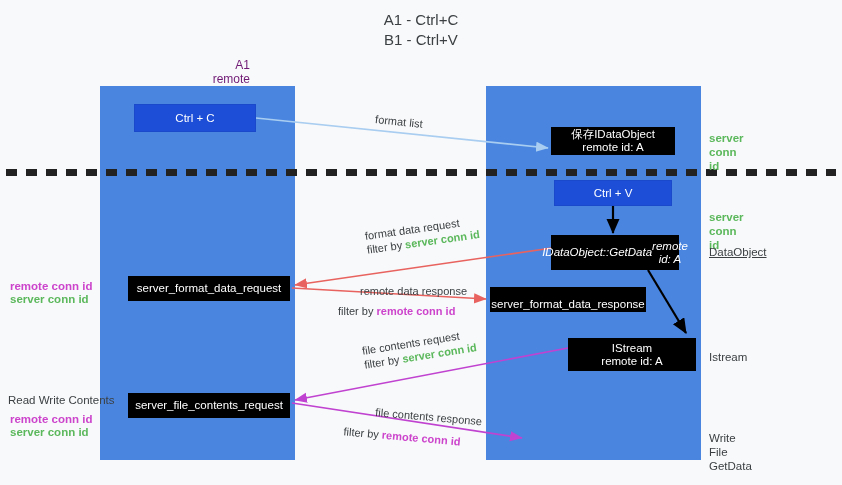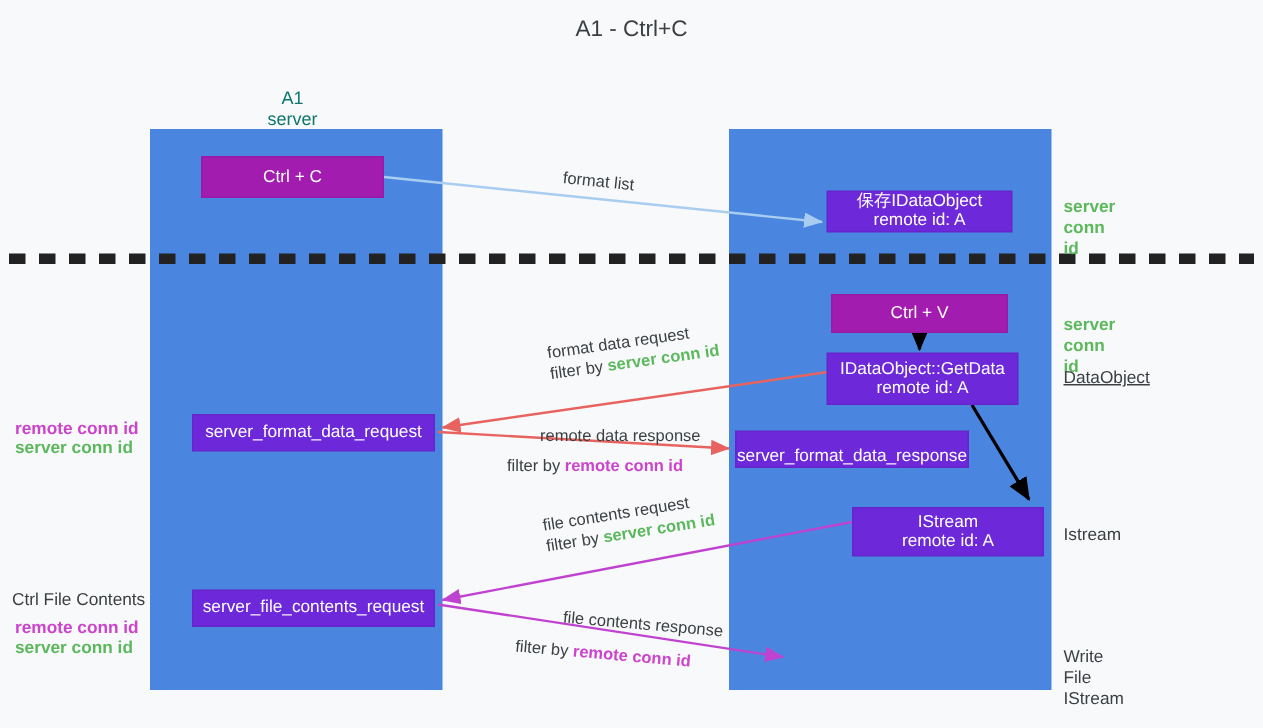--- a/index.html
+++ b/index.html
@@ -15,32 +15,32 @@
   .title{
     position:absolute;left:0;top:10px;width:842px;text-align:center;
     font-size:15px;color:#3c4043;line-height:20px;
   }
   .title div{white-space:pre;}
 
   .lane{
     position:absolute;background:#4a86e0;
   }
   .lane-head{
-    position:absolute;text-align:center;font-size:12px;color:#0f766e;
+    position:absolute;text-align:right;font-size:12px;color:#701a75;
     line-height:14px;
   }
 
   .box{
     position:absolute;box-sizing:border-box;
     display:flex;align-items:center;justify-content:center;
     text-align:center;color:#ffffff;font-size:11.5px;line-height:13px;
     border:1px solid rgba(0,0,0,.06);
   }
-  .box.green{background:#a21caf;justify-content:center;}
-  .box.orange{background:#6d28d9;}
+  .box.green{background:#1d4ed8;justify-content:center;}
+  .box.orange{background:#000000;}
   .box span{display:block;}
 
   .side-label{
     position:absolute;font-size:11.5px;line-height:14px;color:#3c4043;
   }
   .green-t{color:#5cb85c;font-weight:bold;}
   .purple-t{color:#cc44cc;font-weight:bold;}
   .plain-t{color:#3c4043;}
 
   .edge-label{
@@ -50,25 +50,26 @@
 
   svg.overlay{position:absolute;left:0;top:0;width:842px;height:485px;pointer-events:none;}
 </style>
 </head>
 <body>
 
 <div id="stage">
 
   <div class="title">
     <div>A1 - Ctrl+C</div>
+    <div>B1 - Ctrl+V</div>
   </div>
 
   <div class="lane-head" style="left:140px;top:58px;width:110px;">
     <div>A1</div>
-    <div>server</div>
+    <div>remote</div>
   </div>
 
   <div class="lane" style="left:100px;top:86px;width:195px;height:374px;"></div>
   <div class="lane" style="left:486px;top:86px;width:215px;height:374px;"></div>
 
   <svg class="overlay" viewBox="0 0 842 485">
     <defs>
       <marker id="ar-blue" markerWidth="9" markerHeight="9" refX="7.5" refY="3.2" orient="auto">
         <path d="M0,0 L8,3.2 L0,6.4 z" fill="#a8cdf0"></path>
       </marker>
@@ -107,44 +108,44 @@
     <span>server_file_contents_request</span>
   </div>
   <div class="box orange" style="left:128px;top:276px;width:162px;height:25px;">
     <span>server_format_data_request</span>
   </div>
 
   <div class="box orange" style="left:551px;top:127px;width:124px;height:28px;flex-direction:column;">
     <span>保存IDataObject</span>
     <span>remote id: A</span>
   </div>
-  <div class="box green" style="left:554px;top:180px;width:118px;height:26px;margin-top:16px;">
+  <div class="box green" style="left:554px;top:180px;width:118px;height:26px;">
     <span>Ctrl + V</span>
   </div>
-  <div class="box orange" style="left:551px;top:235px;width:128px;height:35px;flex-direction:column;">
+  <div class="box orange" style="left:551px;top:235px;width:128px;height:35px;flex-direction:row;font-style:italic;">
     <span>IDataObject::GetData</span>
     <span>remote id: A</span>
   </div>
   <div class="box orange" style="left:568px;top:338px;width:128px;height:33px;flex-direction:column;">
     <span>IStream</span>
     <span>remote id: A</span>
   </div>
   <div class="box orange" style="left:490px;top:287px;width:156px;height:25px;align-items:flex-end;">
     <span>server_format_data_response</span>
   </div>
 
   <div class="side-label green-t" style="left:709px;top:131px;">server conn id</div>
   <div class="side-label green-t" style="left:709px;top:210px;">server conn id</div>
   <div class="side-label plain-t" style="left:709px;top:245px;text-decoration:underline;">DataObject</div>
   <div class="side-label plain-t" style="left:709px;top:350px;">Istream</div>
-  <div class="side-label plain-t" style="left:709px;top:431px;">Write File IStream</div>
+  <div class="side-label plain-t" style="left:709px;top:431px;">Write File GetData</div>
 
   <div class="side-label purple-t" style="left:10px;top:279px;">remote conn id</div>
   <div class="side-label green-t" style="left:10px;top:292px;">server conn id</div>
-  <div class="side-label plain-t" style="left:8px;top:393px;">Ctrl File Contents</div>
+  <div class="side-label plain-t" style="left:8px;top:393px;">Read Write Contents</div>
   <div class="side-label purple-t" style="left:10px;top:412px;">remote conn id</div>
   <div class="side-label green-t" style="left:10px;top:425px;">server conn id</div>
 
   <div class="edge-label" style="left:376px;top:112px;transform:rotate(6deg);">format list</div>
 
   <div class="edge-label" style="left:364px;top:229px;transform:rotate(-8deg);">
     <div>format data request</div>
     <div><span class="plain-t">filter by </span><span class="green-t">server conn id</span></div>
   </div>
 

